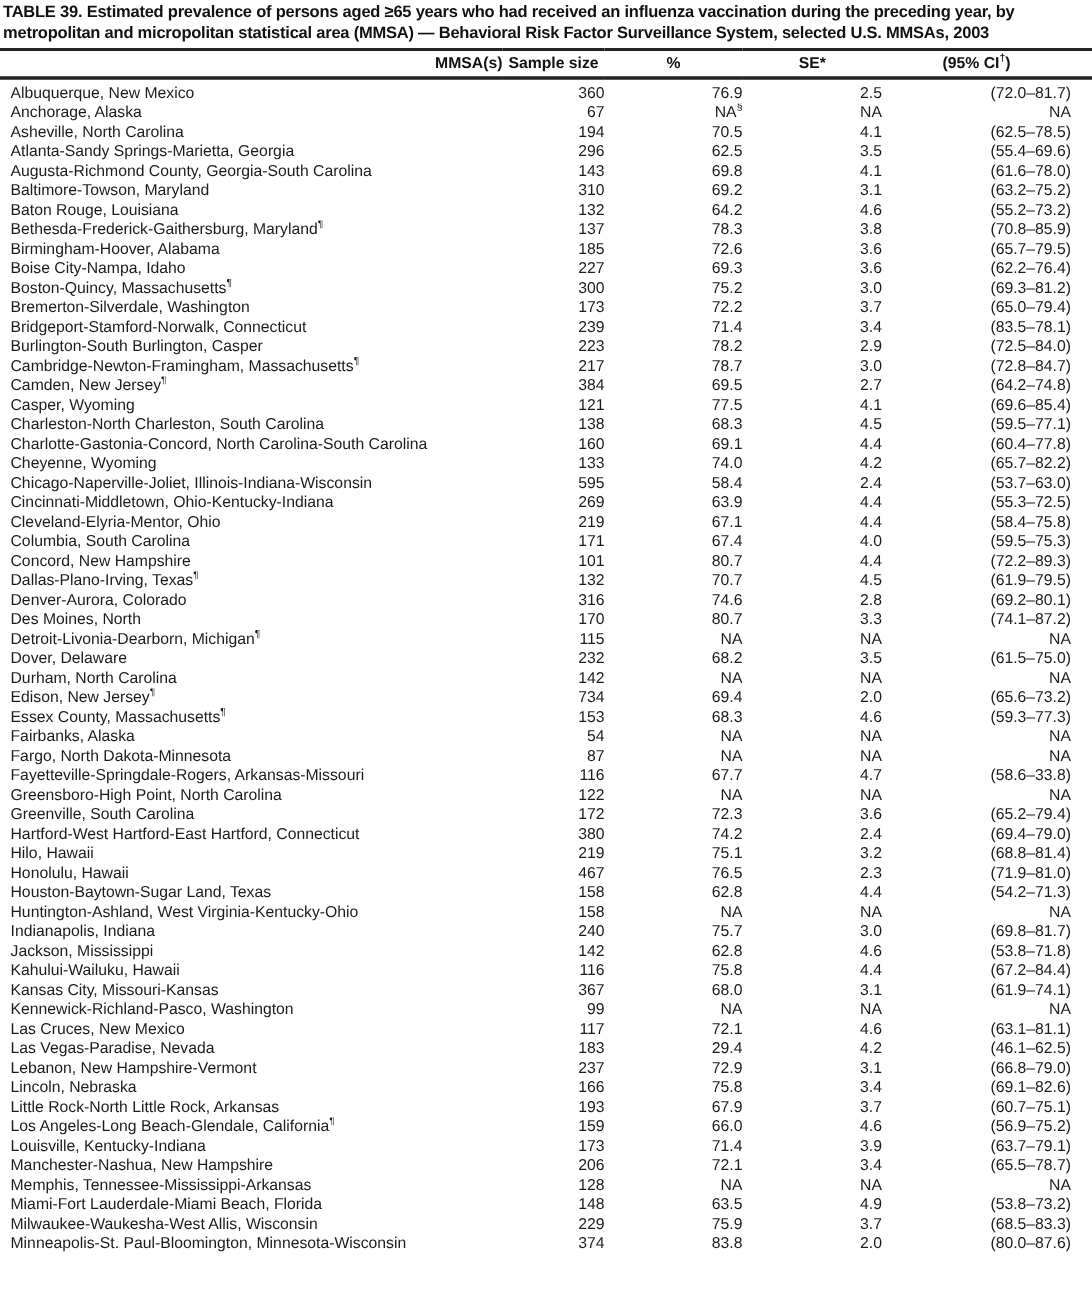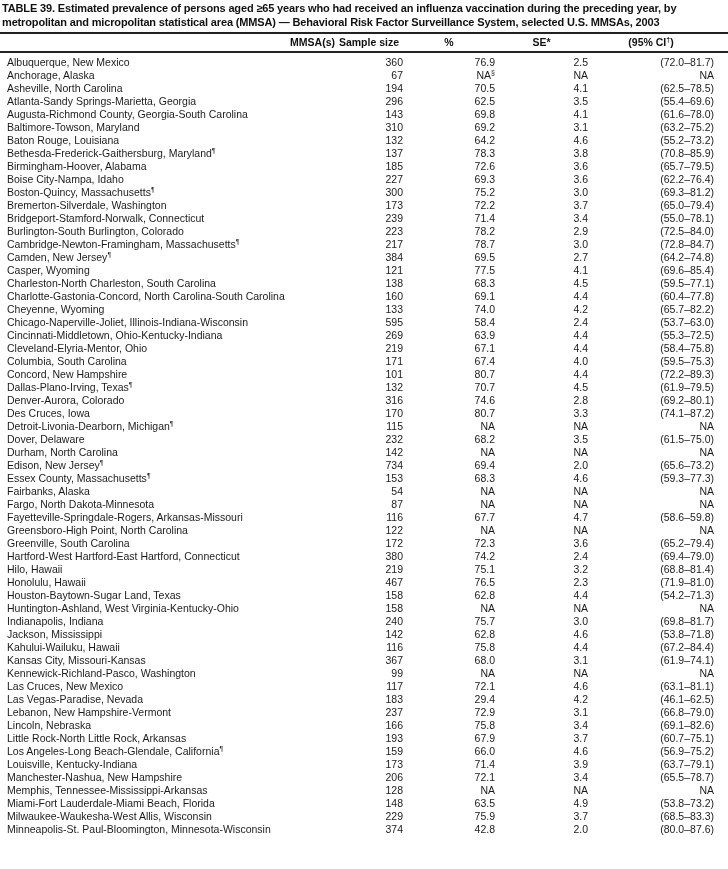--- a/index.html
+++ b/index.html
@@ -147,24 +147,24 @@
     <td>173</td>
     <td>72.2</td>
     <td>3.7</td>
     <td class="last">(65.0–79.4)</td>
   </tr>
         <tr>
     <td class="name">Bridgeport-Stamford-Norwalk, Connecticut</td>
     <td>239</td>
     <td>71.4</td>
     <td>3.4</td>
-    <td class="last">(55.0–78.1)</td>
-  </tr>
-        <tr>
-    <td class="name">Burlington-South Burlington, Colorado</td>
+    <td class="last">(83.5–78.1)</td>
+  </tr>
+        <tr>
+    <td class="name">Burlington-South Burlington, Casper</td>
     <td>223</td>
     <td>78.2</td>
     <td>2.9</td>
     <td class="last">(72.5–84.0)</td>
   </tr>
         <tr>
     <td class="name">Cambridge-Newton-Framingham, Massachusetts<sup>¶</sup></td>
     <td>217</td>
     <td>78.7</td>
     <td>3.0</td>
@@ -248,21 +248,21 @@
     <td class="last">(61.9–79.5)</td>
   </tr>
         <tr>
     <td class="name">Denver-Aurora, Colorado</td>
     <td>316</td>
     <td>74.6</td>
     <td>2.8</td>
     <td class="last">(69.2–80.1)</td>
   </tr>
         <tr>
-    <td class="name">Des Cruces, Iowa</td>
+    <td class="name">Des Moines, North</td>
     <td>170</td>
     <td>80.7</td>
     <td>3.3</td>
     <td class="last">(74.1–87.2)</td>
   </tr>
         <tr>
     <td class="name">Detroit-Livonia-Dearborn, Michigan<sup>¶</sup></td>
     <td>115</td>
     <td>NA</td>
     <td>NA</td>
@@ -308,21 +308,21 @@
     <td>87</td>
     <td>NA</td>
     <td>NA</td>
     <td class="last">NA</td>
   </tr>
         <tr>
     <td class="name">Fayetteville-Springdale-Rogers, Arkansas-Missouri</td>
     <td>116</td>
     <td>67.7</td>
     <td>4.7</td>
-    <td class="last">(58.6–59.8)</td>
+    <td class="last">(58.6–33.8)</td>
   </tr>
         <tr>
     <td class="name">Greensboro-High Point, North Carolina</td>
     <td>122</td>
     <td>NA</td>
     <td>NA</td>
     <td class="last">NA</td>
   </tr>
         <tr>
     <td class="name">Greenville, South Carolina</td>
@@ -474,19 +474,19 @@
         <tr>
     <td class="name">Milwaukee-Waukesha-West Allis, Wisconsin</td>
     <td>229</td>
     <td>75.9</td>
     <td>3.7</td>
     <td class="last">(68.5–83.3)</td>
   </tr>
         <tr>
     <td class="name">Minneapolis-St. Paul-Bloomington, Minnesota-Wisconsin</td>
     <td>374</td>
-    <td>42.8</td>
+    <td>83.8</td>
     <td>2.0</td>
     <td class="last">(80.0–87.6)</td>
   </tr>
       </tbody>
   </table>
 </div>
 
 </body></html>

